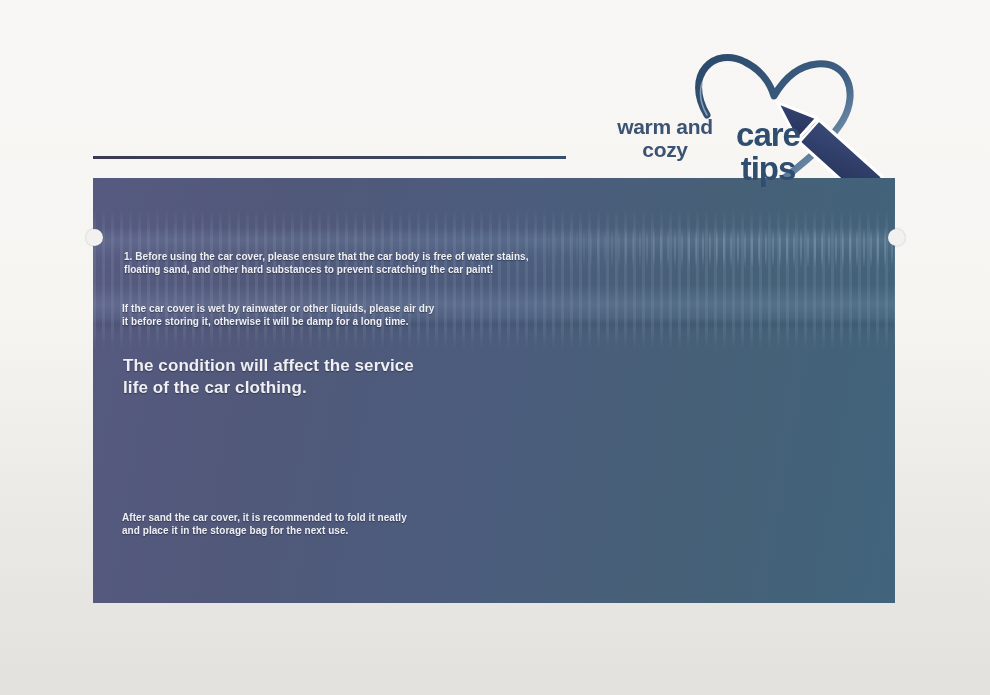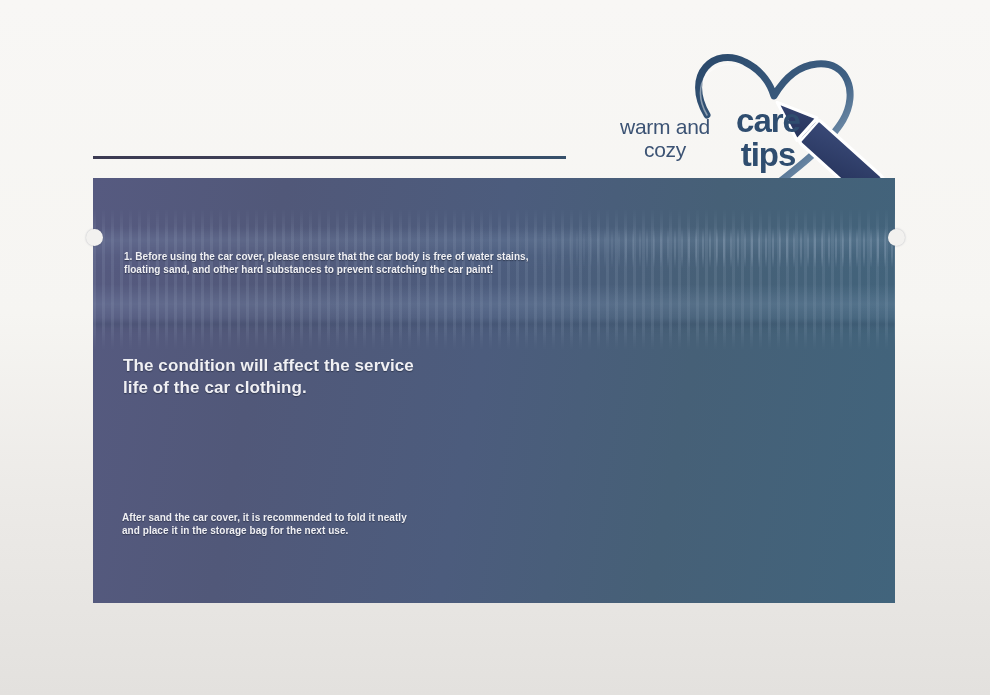--- a/index.html
+++ b/index.html
@@ -31,31 +31,31 @@
     width:400px; height:190px;
   }
   .header-art svg { position:absolute; left:0; top:0; }
 
   .title-warm {
     position:absolute;
     left:20px; top:76px;
     width:180px;
     text-align:center;
     font-size:21px;
-    font-weight:normal;
+    font-weight:bold;
     line-height:1.08;
     color:#3c5374;
     letter-spacing:-0.3px;
     white-space:pre-line;
     z-index:3;
   }
 
   .title-care {
     position:absolute;
-    left:133px; top:64px;
+    left:133px; top:78px;
     width:160px;
     text-align:center;
     font-size:33px;
     font-weight:bold;
     line-height:1.02;
     color:#2f4d6f;
     letter-spacing:-1px;
     white-space:pre-line;
     z-index:4;
   }
@@ -199,20 +199,22 @@
 tips</div>
 </div>
 
 <div class="panel">
   <div class="panel-texture"></div>
   <div class="panel-texture right-heavy"></div>
 
   <div class="tips">
     <div class="tip tip-1">1. Before using the car cover, please ensure that the car body is free of water stains,
  floating sand, and other hard substances to prevent scratching the car paint!</div>
+    <div class="tip tip-2">If the car cover is wet by rainwater or other liquids, please air dry
+ it before storing it, otherwise it will be damp for a long time.</div>
     <div class="tip big tip-3">The condition will affect the service
  life of the car clothing.</div>
     <div class="tip tip-6">After sand the car cover, it is recommended to fold it neatly
  and place it in the storage bag for the next use.</div>
   </div>
 </div>
 
 <div class="notch left"></div>
 <div class="notch right"></div>
 

